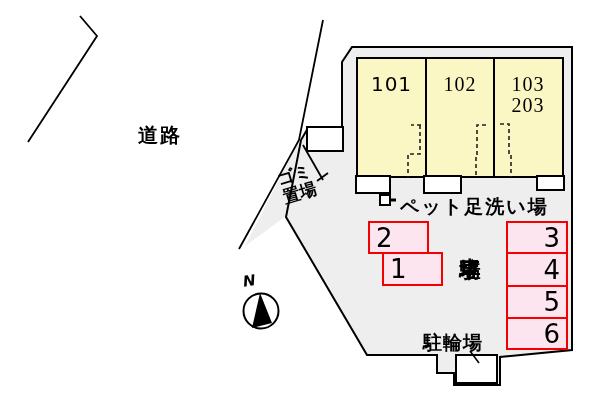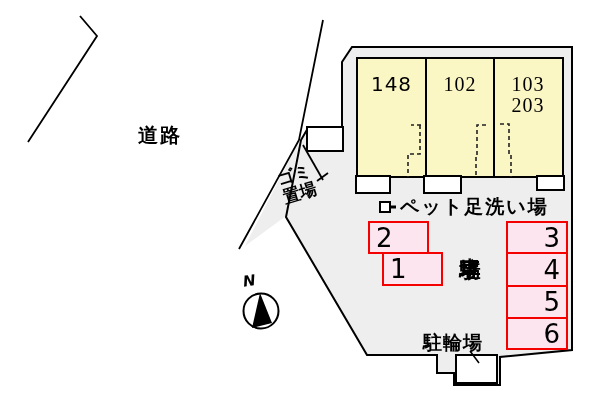--- a/index.html
+++ b/index.html
@@ -12,21 +12,21 @@
     overflow:hidden;
   }
   .stage svg.base{position:absolute;left:0;top:0;z-index:0;}
   .lbl{position:absolute;z-index:3;white-space:nowrap;}
   .road-lbl{left:138px;top:122px;font-size:20px;font-weight:bold;letter-spacing:2px;}
   .garbage-lbl{
     left:268px;top:165px;width:58px;
     font-size:17px;font-weight:bold;line-height:19px;text-align:center;
     transform:rotate(-17deg);transform-origin:50% 50%;white-space:nowrap;
   }
-  .petrow{left:379px;top:194px;display:flex;align-items:center;gap:3px;}
+  .petrow{left:379px;top:194px;display:flex;align-items:flex-start;gap:3px;}
   .petrow .txt{font-size:19px;font-weight:bold;letter-spacing:2px;}
   .unit-lbl{
     position:absolute;z-index:2;top:74px;
     font-size:20px;line-height:21px;text-align:center;letter-spacing:1px;
   }
   .unit-lbl span{display:block;}
   .u0{left:357px;width:69px;}
   .u1{left:426px;width:68px;font-family:Liberation Serif, serif;}
   .u2{left:494px;width:68px;font-family:Liberation Serif, serif;}
   .space{
@@ -99,21 +99,21 @@
 
   <div class="lbl petrow">
     <svg width="18" height="13">
       <rect x="1" y="1" width="10" height="10" fill="#ffffff" stroke="#000" stroke-width="2"></rect>
       <rect x="11" y="4.5" width="6" height="3" fill="#000"></rect>
     </svg>
     <span class="txt">ペット足洗い場</span>
   </div>
 
   <div class="unit-lbl u0">
-    <span>148</span>
+    <span>101</span>
   </div>
   <div class="unit-lbl u1">
     <span>102</span>
   </div>
   <div class="unit-lbl u2">
     <span>103</span>
     <span>203</span>
   </div>
 
   <div class="space s2 numleft" style="background-color: rgb(252, 229, 238); border-color: rgb(244, 0, 0);">

